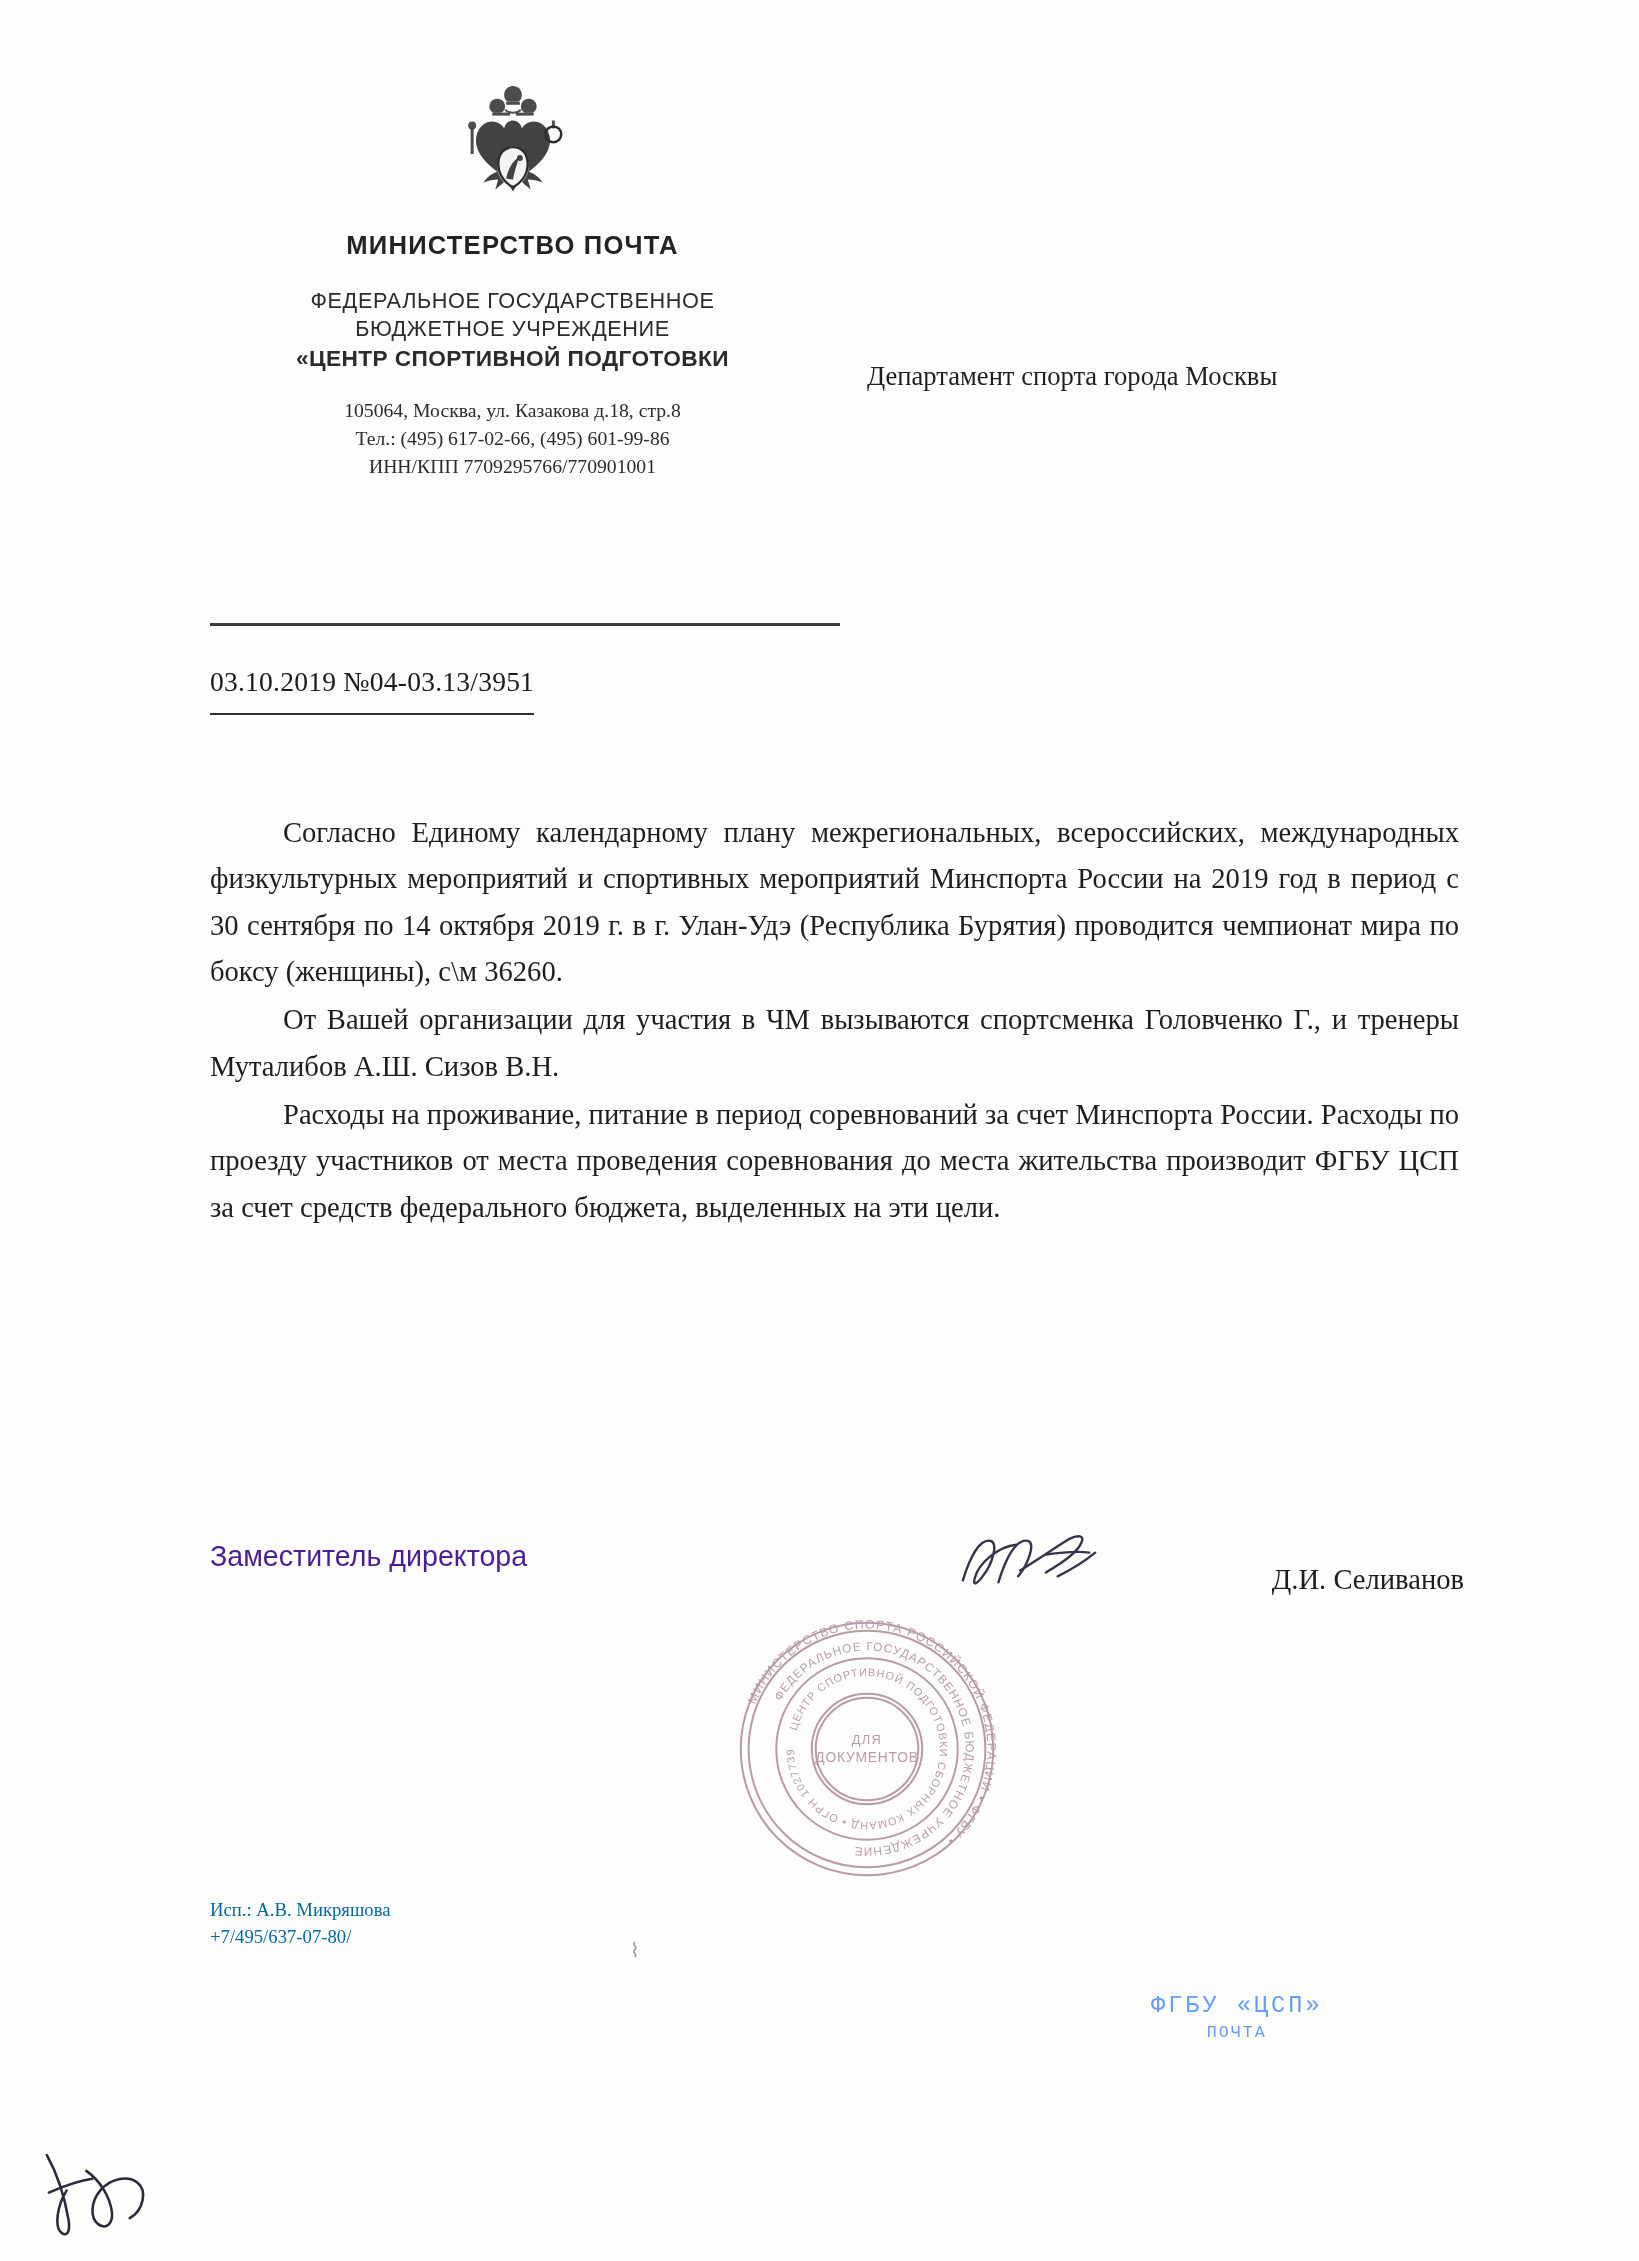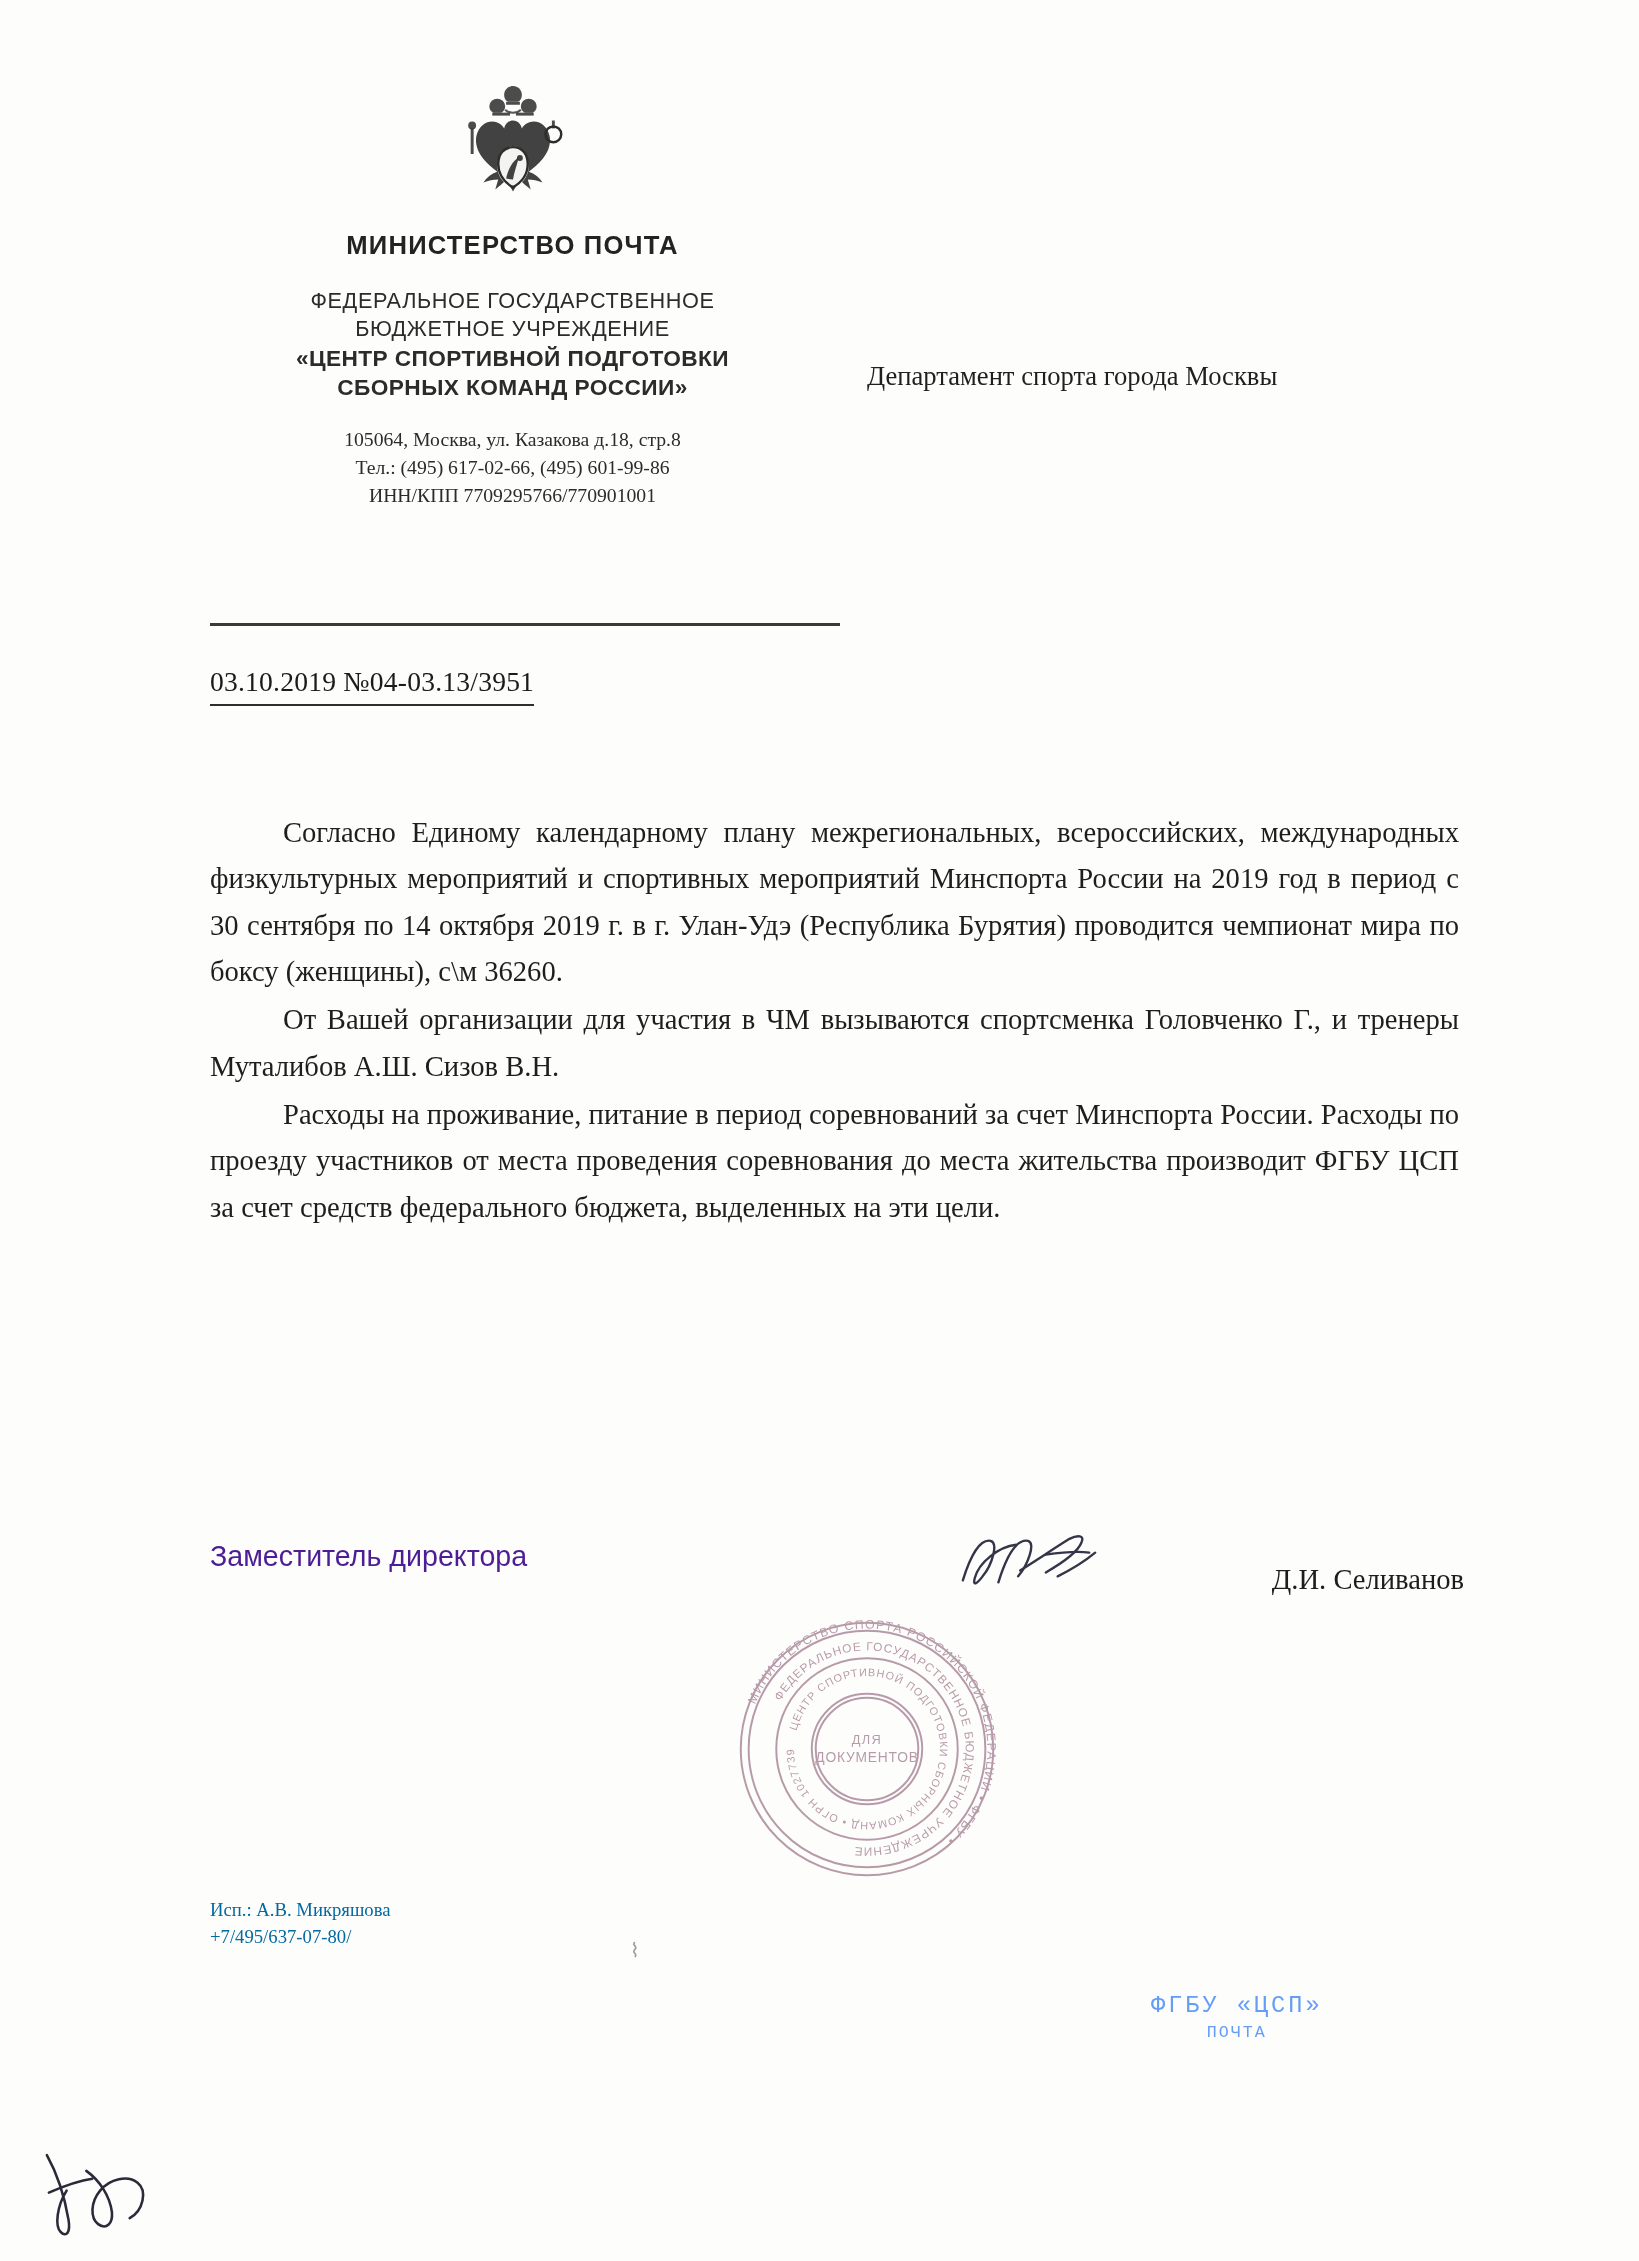--- a/index.html
+++ b/index.html
@@ -94,21 +94,21 @@
   
   .refline {
     position: absolute;
     left: 210px;
     top: 666px;
     font-family: "Liberation Serif", serif;
     font-size: 27.6px;
     color: #1b1b1b;
     letter-spacing: 0.2px;
     border-bottom: 2px solid #2e2e2e;
-    padding-bottom: 6px;
+    padding-bottom: 15px;
   }
 
   
   .body-text {
     position: absolute;
     left: 210px;
     top: 810px;
     width: 1249px;
     font-family: "Liberation Serif", serif;
     font-size: 28.6px;
@@ -241,21 +241,20 @@
     </svg>
 
     <div class="ministry-line">
       <div>МИНИСТЕРСТВО  ПОЧТА</div>
     </div>
 
     <div class="org-block">
       <div class="b1">ФЕДЕРАЛЬНОЕ ГОСУДАРСТВЕННОЕ</div>
       <div class="b1">БЮДЖЕТНОЕ УЧРЕЖДЕНИЕ</div>
       <div class="strong">«ЦЕНТР СПОРТИВНОЙ ПОДГОТОВКИ</div>
-      <div class="strong">СБОРНЫХ КОМАНД РОССИИ»</div>
     </div>
 
     <div class="contacts">
       <div>105064, Москва, ул. Казакова д.18, стр.8</div>
       <div>Тел.: (495) 617-02-66, (495) 601-99-86</div>
       <div>ИНН/КПП 7709295766/770901001</div>
     </div>
   </div>
 
   <div class="rule"></div>

